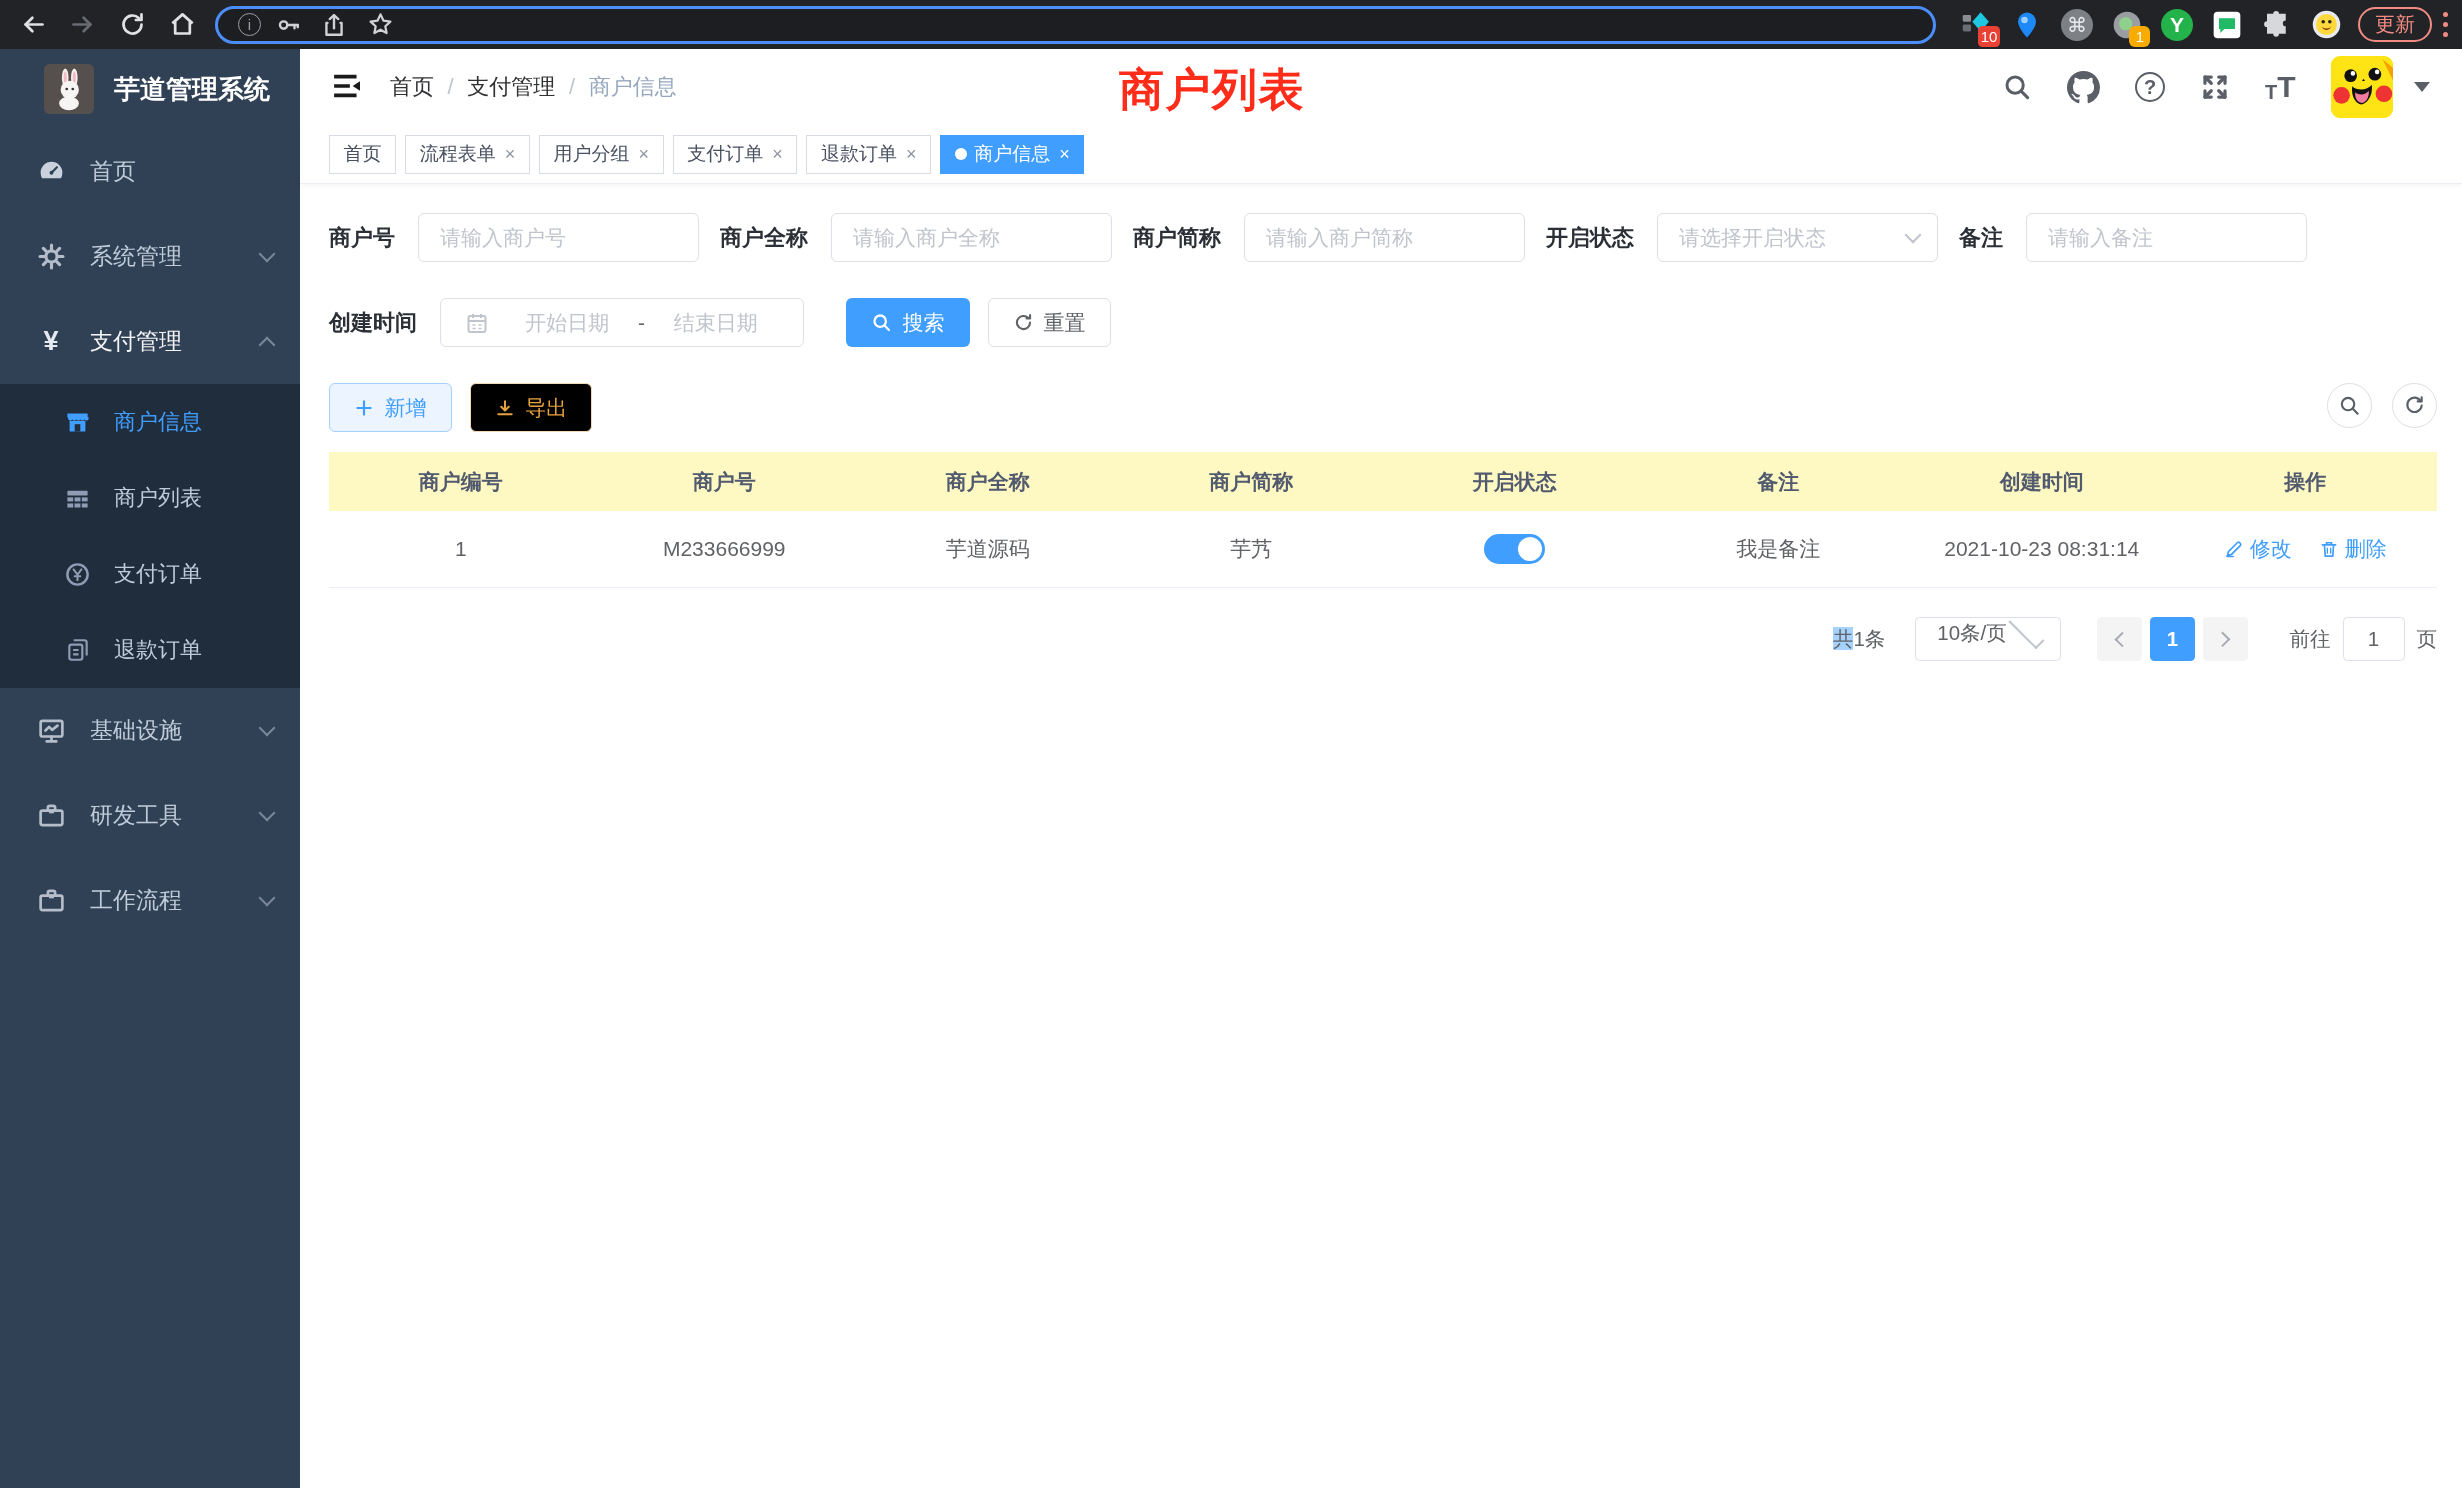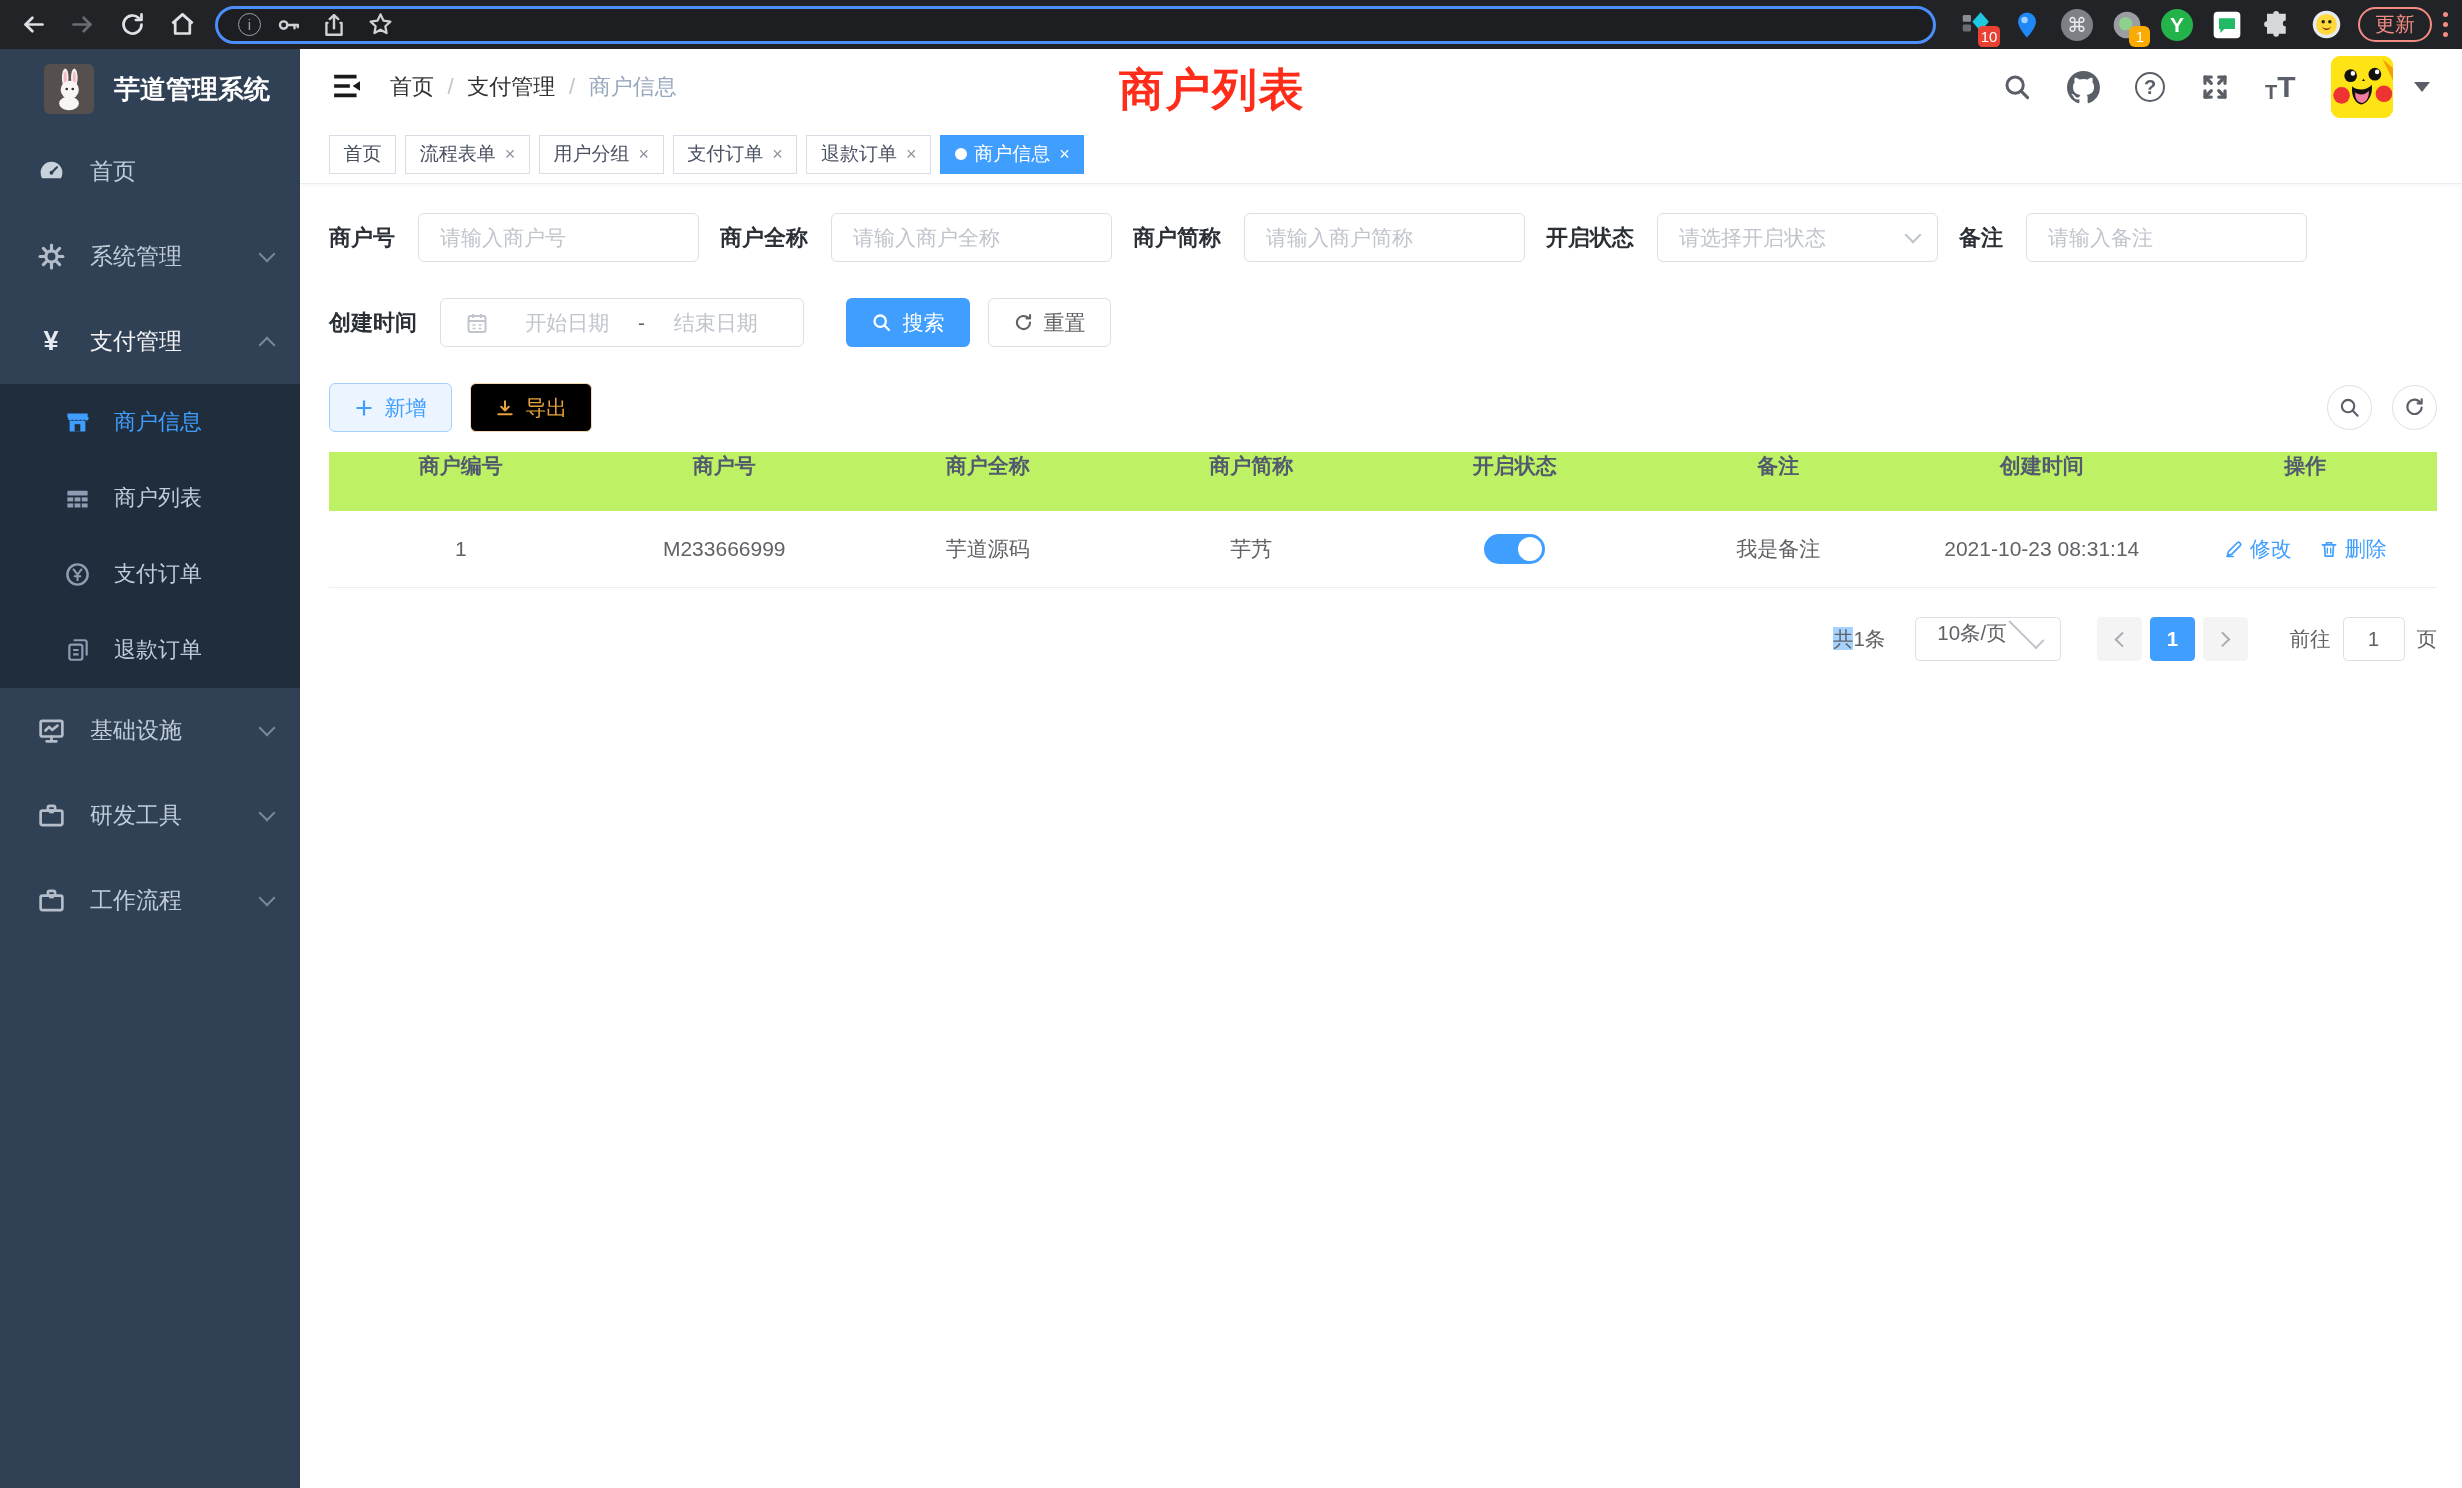--- a/index.html
+++ b/index.html
@@ -103,27 +103,27 @@
   .date-range .d-start, .date-range .d-end { flex:1; text-align:center; white-space:nowrap; }
   .date-range .d-sep { color:#606266; margin:0 7.6px; }
 
   .btn { height:49px; padding:0 24px; border-radius:6px; font-size:21px; display:inline-flex;
     align-items:center; gap:10.6px; cursor:pointer; border:1.5px solid transparent; white-space:nowrap; }
   .btn-search { background:#409eff; color:#fff; margin-left:21px; }
   .btn-reset { background:#fff; border-color:#dcdfe6; color:#606266; margin-left:18px;gap:10px; }
   .btn-add { background:#ecf5ff; border-color:#a3d0fd; color:#409eff; }
   .btn-export { background:#000000; border-color:#f5dab1; color:#e6a23c; margin-left:18px; }
 
-  .actions-row { display:flex; align-items:center; margin-bottom:20px; }
+  .actions-row { display:flex; align-items:flex-start; margin-bottom:20px; }
   .right-tools { margin-left:auto; display:flex; align-items:center; gap:20px; }
   .circle-btn { width:45px; height:45px; border:1.5px solid #dcdfe6; border-radius:50%; color:#5a5e66;
     display:flex; align-items:center; justify-content:center; cursor:pointer; background:#fff; }
 
   
-  .t-head { display:flex; background:#bef264; height:59px; align-items:flex-start; }
+  .t-head { display:flex; background:#fef9c3; height:59px; align-items:center; }
   .t-col { flex:1; text-align:center; font-size:21px; color:#515a6e; font-weight:700; }
   .t-row { display:flex; height:77px; align-items:center; border-bottom:1.5px solid #ebeef5; background:#fff; }
   .t-cell { flex:1; text-align:center; font-size:21px; color:#606266; display:flex;
     align-items:center; justify-content:center; gap:6px; }
   .switch { width:61px; height:30px; border-radius:15px; background:#409eff; position:relative; cursor:pointer; }
   .switch .knob { position:absolute; right:3px; top:3px; width:24px; height:24px; border-radius:50%; background:#fff; }
   .link { color:#409eff; font-size:21px; display:inline-flex; align-items:center; gap:6px; cursor:pointer; }
   .link + .link { margin-left:21px; }
 
   

